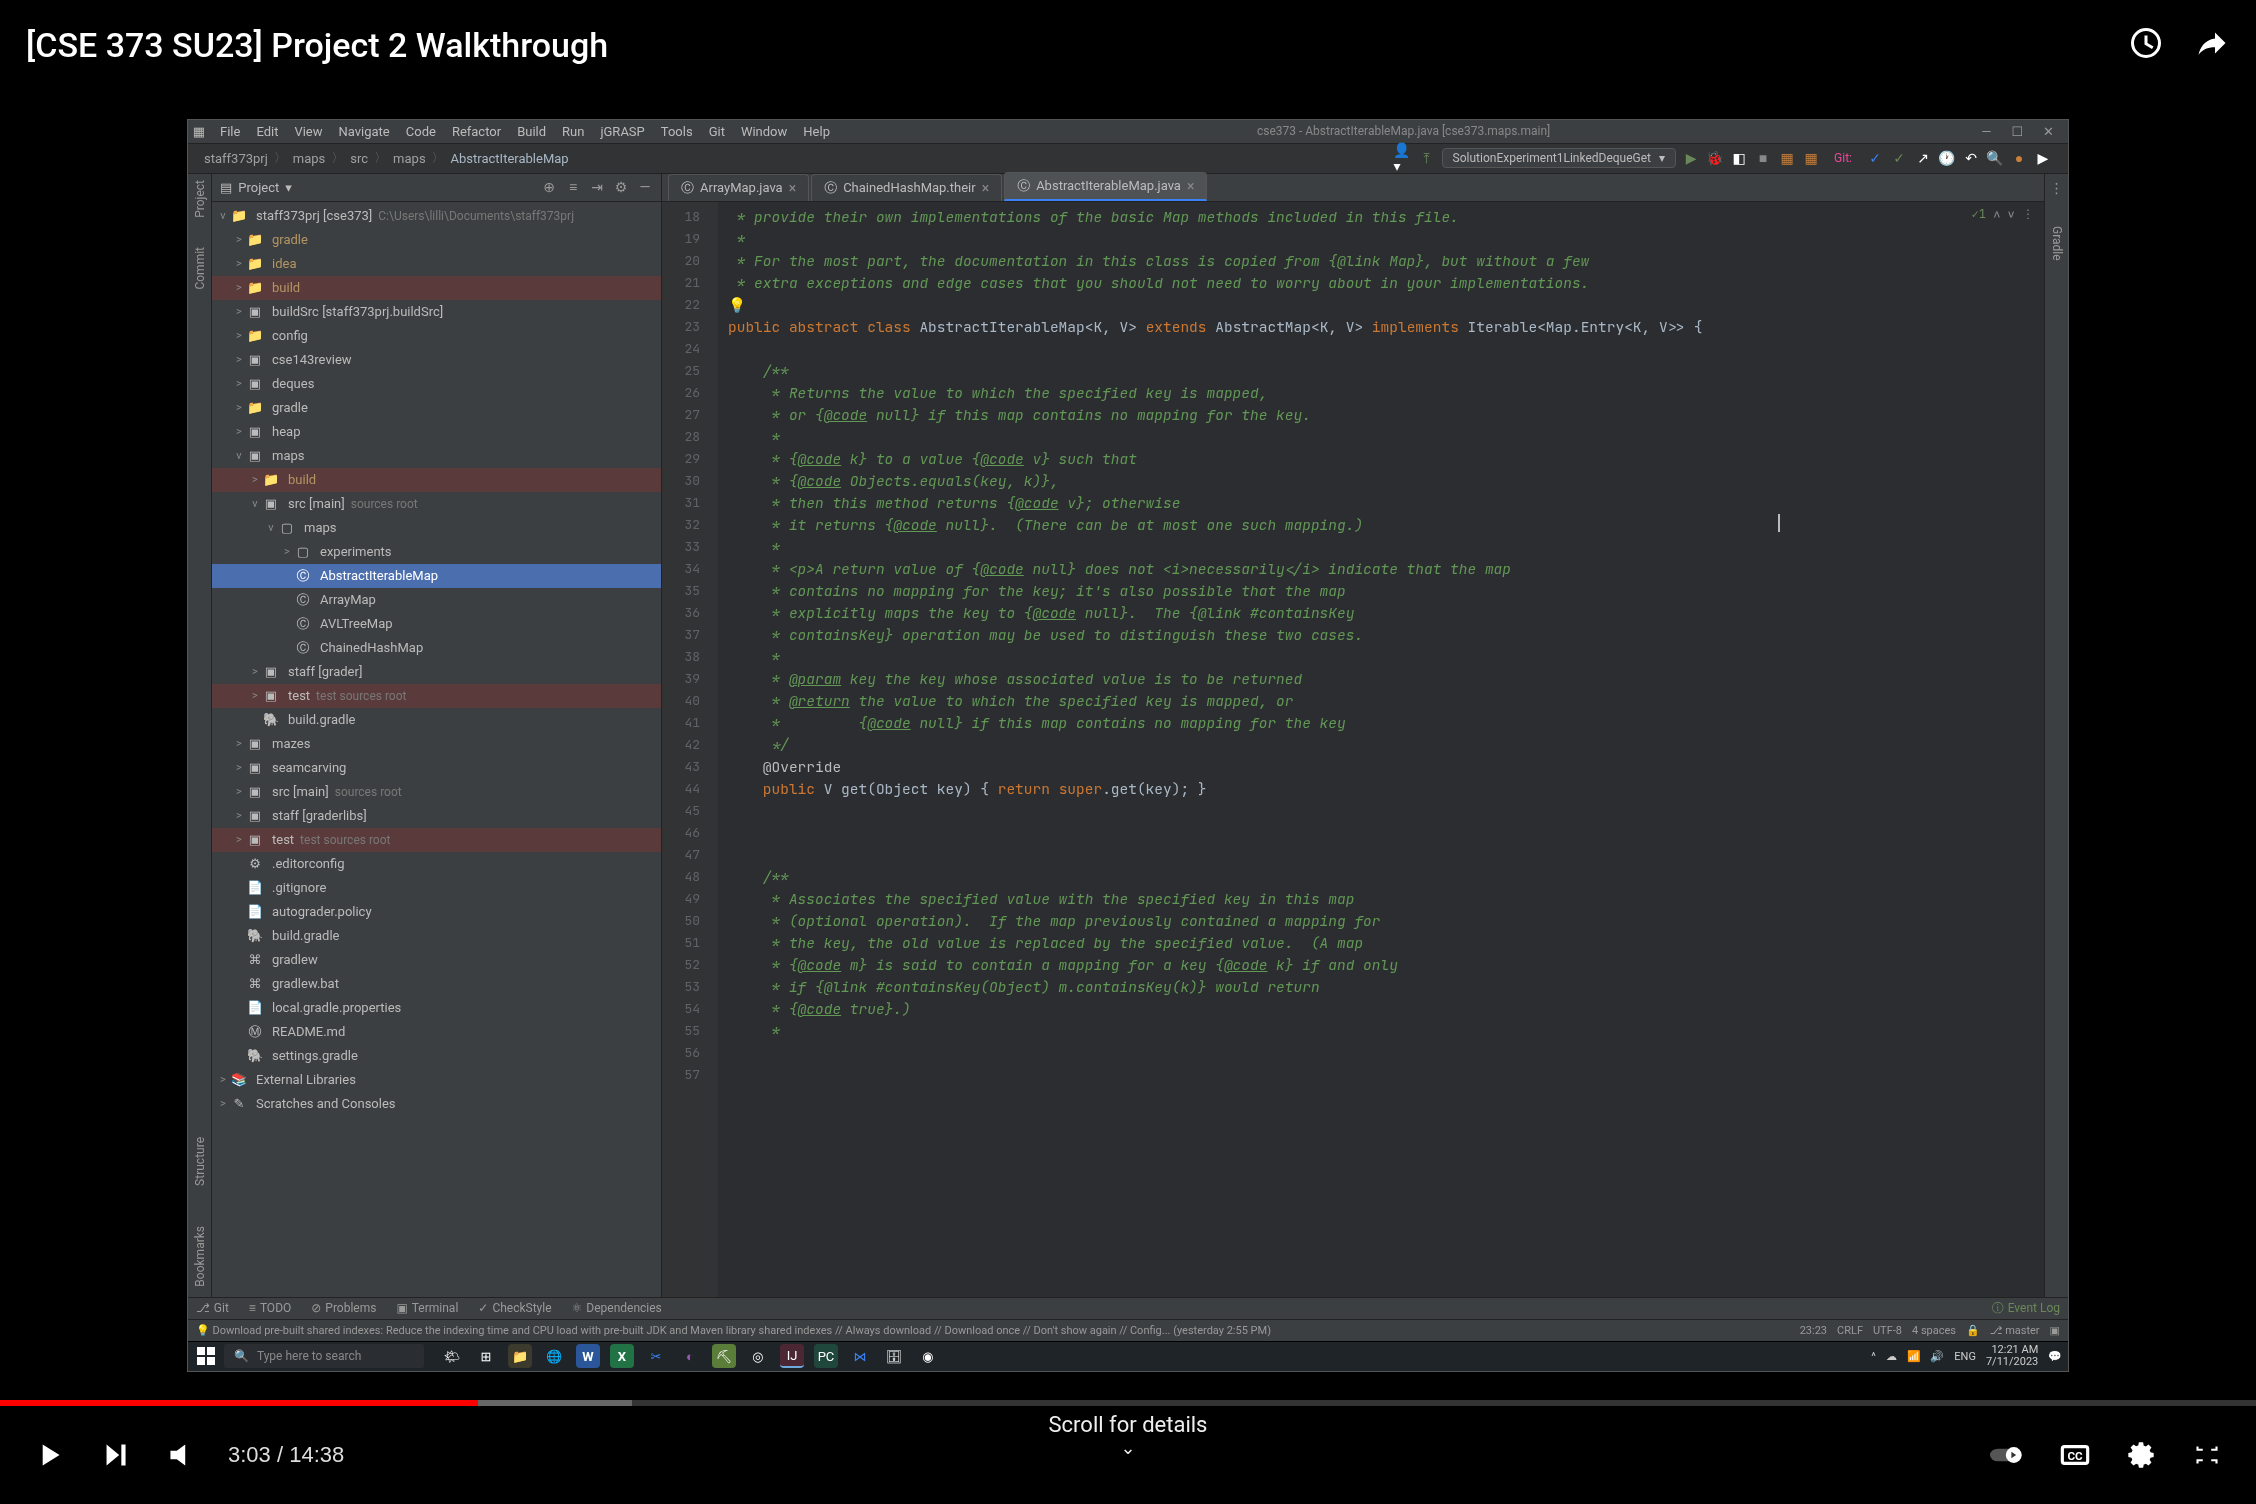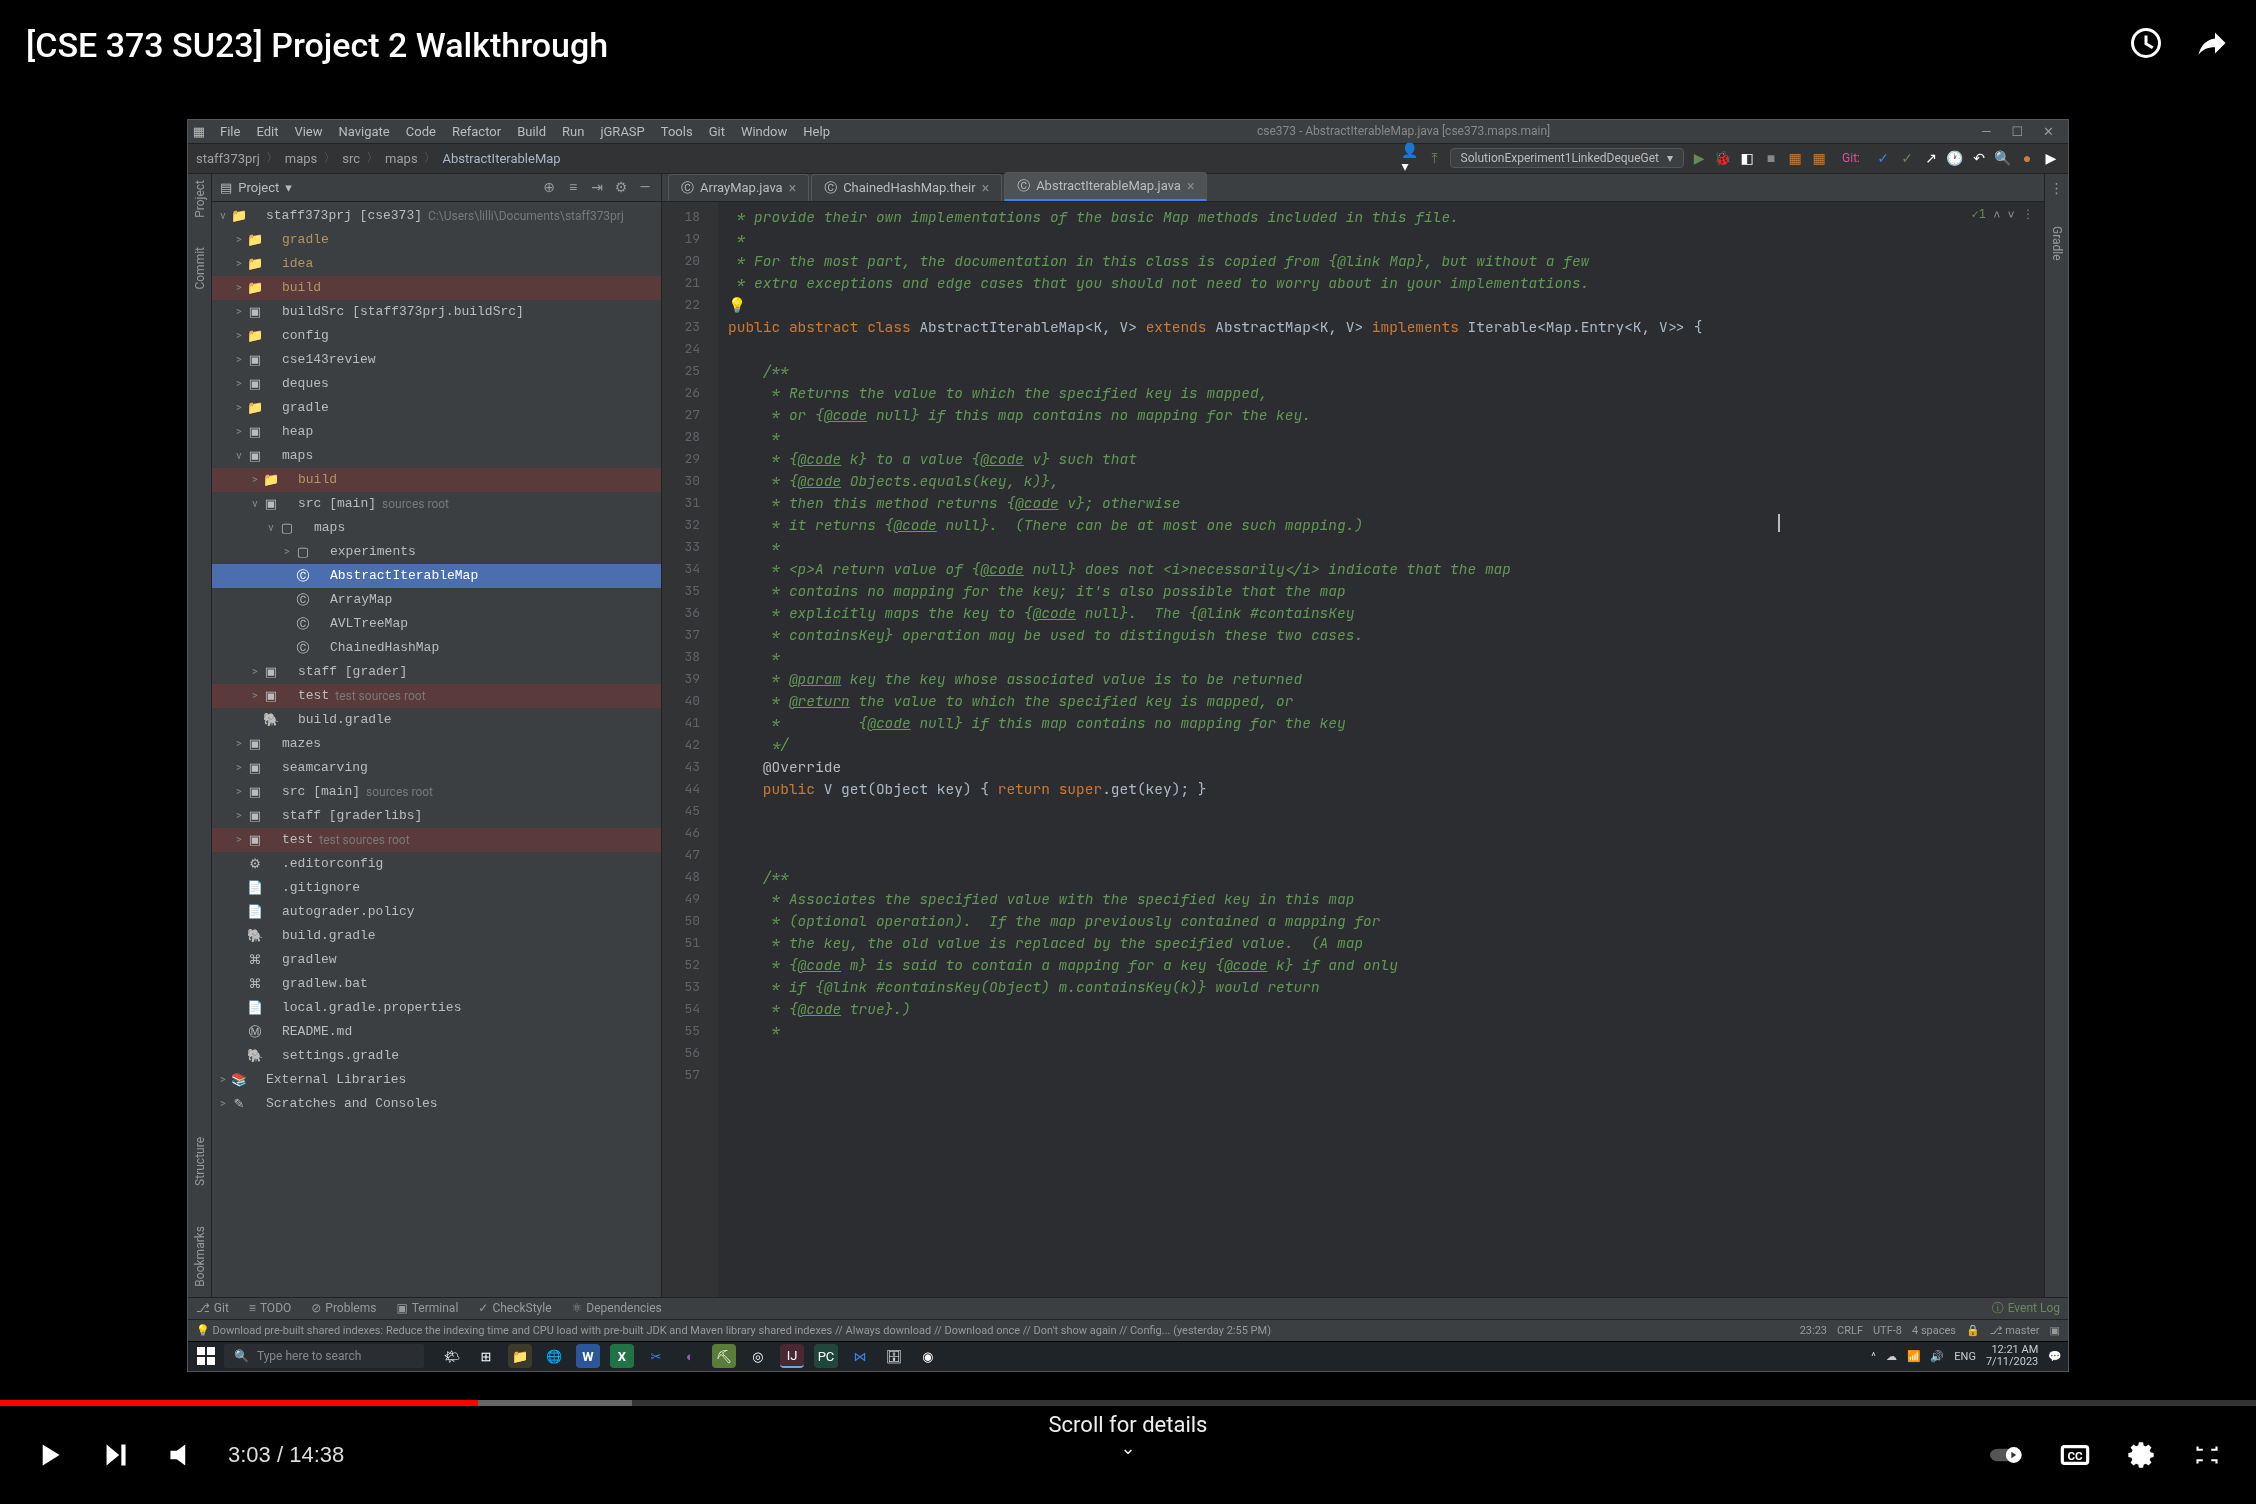--- a/index.html
+++ b/index.html
@@ -16,21 +16,21 @@
 .video-area { position: absolute; top: 90px; left: 0; right: 0; bottom: 104px; background: #000; display: flex; align-items: center; justify-content: center; overflow: hidden; }
 .screen { width: 1882px; height: 1253px; background: #2b2d30; border: 1px solid #555; position: relative; font-size: 14px; }
 
 
 .ide-titlebar { height: 24px; background: #3c3f41; display: flex; align-items: center; font-size: 13px; color: #bbb; border-bottom: 1px solid #222; }
 .ide-menu { display: flex; gap: 16px; padding: 0 10px; }
 .ide-menu span { cursor: pointer; }
 .ide-title-center { flex: 1; text-align: center; color: #888; font-size: 12px; }
 .win-ctrls { display: flex; gap: 20px; padding: 0 14px; color: #999; }
 
-.toolbar { height: 30px; background: #313335; display: flex; align-items: center; padding: 0 8px; border-bottom: 1px solid #222; gap: 6px; }
+.toolbar { height: 30px; background: #313335; display: flex; align-items: center; padding: 0 16px; border-bottom: 1px solid #222; gap: 6px; }
 .crumbs { display: flex; align-items: center; gap: 6px; font-size: 13px; color: #a0a0a0; }
 .crumbs .sep { color: #666; }
 .crumbs .cls { color: #a9b7c6; }
 .toolbar .spacer { flex: 1; }
 .run-cfg { background: #3c3f41; border: 1px solid #555; padding: 2px 10px; border-radius: 4px; font-size: 12px; color: #bbb; display: flex; align-items: center; gap: 8px; }
 .tb-icon { width: 18px; height: 18px; display: inline-flex; align-items: center; justify-content: center; cursor: pointer; }
 
 .ide-body { display: flex; height: calc(100% - 24px - 30px - 22px - 22px - 30px); }
 
 .lstrip { width: 24px; background: #3c3f41; border-right: 1px solid #222; display: flex; flex-direction: column; align-items: center; padding-top: 6px; gap: 30px; }
@@ -43,21 +43,21 @@
 .proj-header { height: 28px; display: flex; align-items: center; padding: 0 8px; gap: 8px; border-bottom: 1px solid #222; }
 .proj-header .title { font-size: 13px; color: #bbb; flex: 1; display: flex; align-items: center; gap: 6px; }
 .proj-header .phico { width: 16px; height: 16px; cursor: pointer; display: inline-flex; align-items: center; justify-content: center; color: #999; }
 .proj-tree { flex: 1; overflow: auto; font-size: 13px; color: #bbb; padding: 2px 0; }
 .tree-row { display: flex; align-items: center; height: 24px; padding-left: 4px; white-space: nowrap; cursor: pointer; }
 .tree-row.sel { background: #4b6eaf; color: #fff; }
 .tree-row.hl-red { background: #5a3a3a; }
 .tree-row .pad { display: inline-block; }
 .tree-row .chev { width: 14px; text-align: center; color: #888; font-size: 11px; }
 .tree-row .ico { width: 18px; text-align: center; display: inline-flex; align-items: center; justify-content: center; }
-.tree-row .label { margin-left: 18px; font-family: Liberation Mono, monospace; }
+.tree-row .label { margin-left: 8px; }
 .tree-row .hint { color: #787878; margin-left: 6px; font-size: 12px; }
 .tree-row.dim .label { color: #b39564; }
 
 .editor { flex: 1; display: flex; flex-direction: column; background: #2b2d30; }
 .ed-tabs { height: 28px; background: #3c3f41; display: flex; align-items: flex-end; padding-left: 6px; gap: 2px; border-bottom: 1px solid #222; }
 .ed-tab { background: #3c3f41; padding: 4px 12px; font-size: 13px; color: #bbb; border: 1px solid #555; border-bottom: none; border-top-left-radius: 4px; border-top-right-radius: 4px; display: flex; align-items: center; gap: 6px; }
 .ed-tab.active { background: #4e5254; border-bottom: 2px solid #3b82f6; }
 .ed-tab .x { color: #888; cursor: pointer; font-size: 14px; }
 
 .ed-body { flex: 1; display: flex; overflow: hidden; font-family: 'JetBrains Mono', 'Consolas', monospace; font-size: 14.5px; position: relative; }

